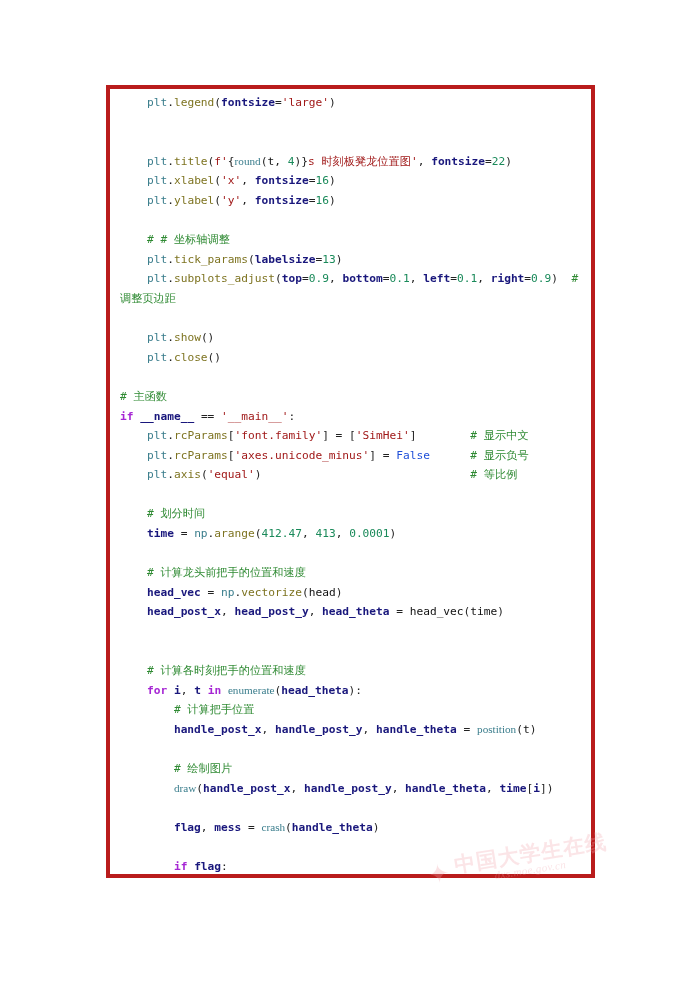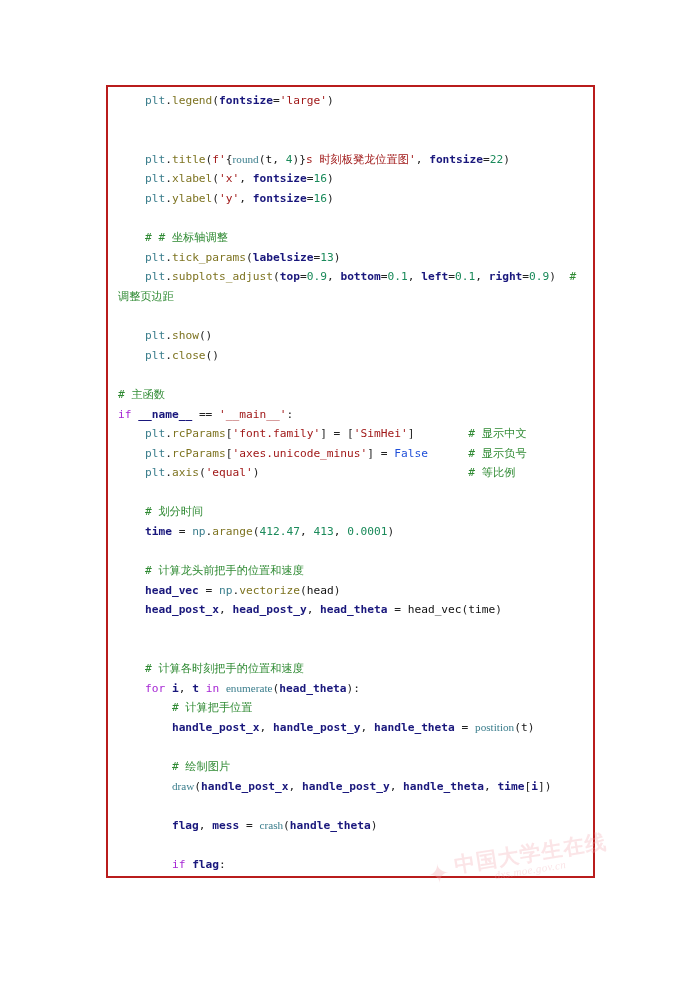--- a/index.html
+++ b/index.html
@@ -10,42 +10,42 @@
     position:relative;overflow:hidden;
   }
   #page{position:absolute;inset:0;}
 
   
   #code-frame{
     position:absolute;
     left:106px;top:85px;
     width:489px;height:793px;
     box-sizing:border-box;
-    border:2px solid #b91c1c;
+    border:4px solid #b91c1c;
     background:#ffffff;
     overflow:hidden;
   }
   #code-block{
     position:absolute;
     left:10px;top:4px;
     right:2px;
     font-family:"DejaVu Sans Mono","Liberation Mono",monospace;
     font-size:11.2px;
     line-height:19.6px;
     white-space:pre-wrap;
     word-break:break-word;
     color:#000000;
   }
   .ln{min-height:19.6px;}
   .blank{height:19.6px;}
 
   
   .t-mod  {color:#3a7d8c;}              
   .t-fn   {color:#7d7320;}              
-  .t-kw   {color:#a626d4;font-weight:normal;} 
+  .t-kw   {color:#a626d4;font-weight:bold;} 
   .t-str  {color:#a01818;}              
   .t-num  {color:#1a8a5a;}              
   .t-cmt  {color:#2f8a33;}              
   .t-id   {color:#19177c;font-weight:bold;margin-top:40px;} 
   .t-kwarg{color:#19177c;font-weight:bold;} 
   .t-bi   {color:#3a7d8c;font-family:Liberation Serif, serif;}              
   .t-cnst {color:#1f4fd8;font-weight:normal;} 
   .t-op   {color:#222222;}              
   .t-plain{color:#111111;}
 

